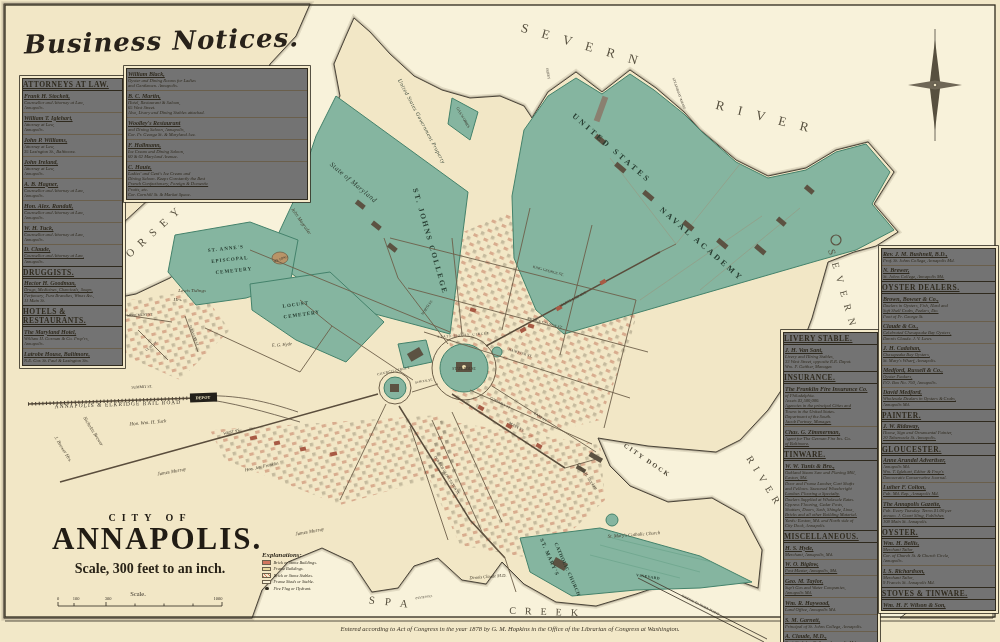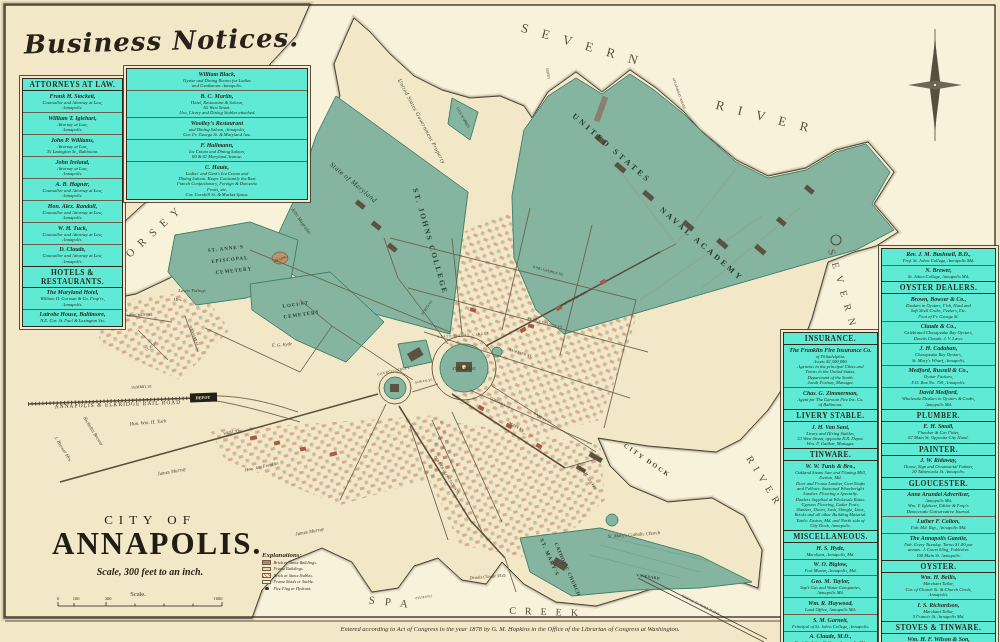--- a/index.html
+++ b/index.html
@@ -14,38 +14,38 @@
   #map .green-sm{fill:#273d31;font-weight:bold;}
   #map .prop{font-style:italic;fill:#453d2e;}
   #map .street{fill:#3a342a;}
   #map .tiny{fill:#3a342a;}
   #map .depot{fill:#f5ecc9;font-weight:bold;}
   #map .tick{fill:#3a342a;}
 
   .bn-header{position:absolute;left:24px;top:26px;width:270px;font-family:"DejaVu Serif",serif;
     font-style:italic;font-weight:bold;font-size:26px;color:#28221a;transform:rotate(-1.5deg);
     letter-spacing:1px;white-space:nowrap;}
-  .dir{position:absolute;background:#5eead4;border:1.4px solid #2f2a1e;
-    box-shadow:0 0 0 2px #f3e9c9,0 0 0 2.8px #2f2a1e;text-align:center;color:#2f2a1e;}
+  .dir{position:absolute;background:#737373;border:1.4px solid #2f2a1e;
+    box-shadow:0 0 0 2px #f3e9c9,0 0 0 2.8px #2f2a1e;color:#2f2a1e;text-decoration:underline;}
   #bn-left{left:22px;top:78px;width:99px;}
   #bn-right{left:126px;top:68px;width:180px;}
   #dir-mid{left:783px;top:332px;width:93px;}
   #dir-right{left:881px;top:248px;width:113px;}
   .sec-h{border-top:1px solid #2f2a1e;border-bottom:1px solid #2f2a1e;font-weight:bold;
     font-size:7.5px;line-height:9px;letter-spacing:.5px;padding:1px 0;}
   .dir-section:first-child .sec-h{border-top:none;}
   .ent{border-top:0.6px solid #6a5f4c;padding:1.6px 1px 1.8px 1px;}
   .dir-section:first-child .ent:first-child,.sec-h + .ent{border-top:none;}
   .ent-name{font-size:6px;font-weight:bold;font-style:italic;line-height:7px;white-space:nowrap;overflow:hidden;}
   .ent-line{font-size:4.6px;font-style:italic;line-height:5.3px;white-space:nowrap;overflow:hidden;}
 
   .title-block{position:absolute;left:52px;top:512px;width:196px;text-align:center;}
-  .tb-kicker{font-size:13px;font-weight:normal;letter-spacing:6px;color:#211c14;}
+  .tb-kicker{font-size:10px;font-weight:bold;letter-spacing:6px;color:#211c14;}
   .tb-name{font-size:31px;font-weight:bold;letter-spacing:2px;color:#211c14;line-height:32px;}
-  .tb-scale{font-size:10px;font-weight:bold;font-style:italic;margin-top:6px;color:#2a2418;}
+  .tb-scale{font-size:14px;font-weight:bold;margin-top:6px;color:#2a2418;}
 
   .explan{position:absolute;left:262px;top:551px;width:100px;}
   .ex-h{font-size:6.8px;font-weight:bold;font-style:italic;margin-bottom:1px;}
   .ex-row{display:flex;align-items:center;height:6.5px;}
   .ex-label{font-size:4.3px;font-style:italic;white-space:nowrap;}
   .sw{width:9px;height:4.5px;margin-right:2.5px;border:0.5px solid #6b604c;flex:none;box-sizing:border-box;}
   .sw.pink-solid{background:#d2765f;}
   .sw.yellow-solid{background:#e9d89c;}
   .sw.pink-hatch{background:repeating-linear-gradient(45deg,#d2765f 0 1px,#f3e9c9 1px 2.5px);}
   .sw.yellow-outline{background:#f6efd5;}
@@ -284,20 +284,29 @@
           <div class="ent-line">Counsellor and Attorney at Law,</div>
           <div class="ent-line">Annapolis.</div>
         </div>
         <div class="ent">
           <div class="ent-name">D. Claude,</div>
           <div class="ent-line">Counsellor and Attorney at Law,</div>
           <div class="ent-line">Annapolis.</div>
         </div>
       </div>
       <div class="dir-section">
+        <div class="sec-h">DRUGGISTS.</div>
+        <div class="ent">
+          <div class="ent-name">Hector H. Goodman,</div>
+          <div class="ent-line">Drugs, Medicines, Chemicals, Soaps,</div>
+          <div class="ent-line">Perfumery, Pure Brandies, Wines &amp;c.,</div>
+          <div class="ent-line">11 Main St.</div>
+        </div>
+      </div>
+      <div class="dir-section">
         <div class="sec-h">HOTELS &amp; RESTAURANTS.</div>
         <div class="ent">
           <div class="ent-name">The Maryland Hotel,</div>
           <div class="ent-line">William H. Gorman &amp; Co. Prop'rs,</div>
           <div class="ent-line">Annapolis.</div>
         </div>
         <div class="ent">
           <div class="ent-name">Latrobe House, Baltimore,</div>
           <div class="ent-line">N.E. Cor. St. Paul &amp; Lexington Sts.</div>
         </div>
@@ -330,44 +339,44 @@
           <div class="ent-name">C. Haute,</div>
           <div class="ent-line">Ladies' and Gent's Ice Cream and</div>
           <div class="ent-line">Dining Saloon.  Keeps Constantly the Best</div>
           <div class="ent-line">French Confectionery, Foreign &amp; Domestic</div>
           <div class="ent-line">Fruits, etc.</div>
           <div class="ent-line">Cor. Cornhill St. &amp; Market Space.</div>
         </div>
       </div>
     </div>
 <div class="dir" id="dir-mid">
+      <div class="dir-section">
+        <div class="sec-h">LIVERY STABLE.</div>
+        <div class="ent">
+          <div class="ent-name">J. H. Van Sant,</div>
+          <div class="ent-line">Livery and Hiring Stables,</div>
+          <div class="ent-line">33 West Street, opposite R.R. Depot.</div>
+          <div class="ent-line">Wm. P. Gaither, Manager.</div>
+        </div>
+      </div>
       <div class="dir-section">
         <div class="sec-h">INSURANCE.</div>
         <div class="ent">
           <div class="ent-name">The Franklin Fire Insurance Co.</div>
           <div class="ent-line">of Philadelphia.</div>
           <div class="ent-line">Assets $3,500,000.</div>
           <div class="ent-line">Agencies in the principal Cities and</div>
           <div class="ent-line">Towns in the United States.</div>
           <div class="ent-line">Department of the South.</div>
           <div class="ent-line">Jacob Portney, Manager.</div>
         </div>
         <div class="ent">
           <div class="ent-name">Chas. G. Zimmerman,</div>
           <div class="ent-line">Agent for The German Fire Ins. Co.</div>
           <div class="ent-line">of Baltimore.</div>
-        </div>
-      </div>
-      <div class="dir-section">
-        <div class="sec-h">LIVERY STABLE.</div>
-        <div class="ent">
-          <div class="ent-name">J. H. Van Sant,</div>
-          <div class="ent-line">Livery and Hiring Stables,</div>
-          <div class="ent-line">33 West Street, opposite R.R. Depot.</div>
-          <div class="ent-line">Wm. P. Gaither, Manager.</div>
         </div>
       </div>
       <div class="dir-section">
         <div class="sec-h">TINWARE.</div>
         <div class="ent">
           <div class="ent-name">W. W. Tunis &amp; Bro.,</div>
           <div class="ent-line">Oakland Steam Saw and Planing Mill,</div>
           <div class="ent-line">Easton, Md.</div>
           <div class="ent-line">Door and Frame Lumber, Cart Shafts</div>
           <div class="ent-line">and Fellows.  Seasoned Wheelwright</div>
@@ -443,28 +452,20 @@
           <div class="ent-line">Oyster Packers,</div>
           <div class="ent-line">P.O. Box No. 750, Annapolis.</div>
         </div>
         <div class="ent">
           <div class="ent-name">David Medford,</div>
           <div class="ent-line">Wholesale Dealers in Oysters &amp; Crabs,</div>
           <div class="ent-line">Annapolis Md.</div>
         </div>
       </div>
       <div class="dir-section">
-        <div class="sec-h">PLUMBER.</div>
-        <div class="ent">
-          <div class="ent-name">E. H. Small,</div>
-          <div class="ent-line">Plumber &amp; Gas Fitter,</div>
-          <div class="ent-line">67 Main St. Opposite City Hotel.</div>
-        </div>
-      </div>
-      <div class="dir-section">
         <div class="sec-h">PAINTER.</div>
         <div class="ent">
           <div class="ent-name">J. W. Ridaway,</div>
           <div class="ent-line">House, Sign and Ornamental Painter,</div>
           <div class="ent-line">20 Tabernacle St. Annapolis.</div>
         </div>
       </div>
       <div class="dir-section">
         <div class="sec-h">GLOUCESTER.</div>
         <div class="ent">

